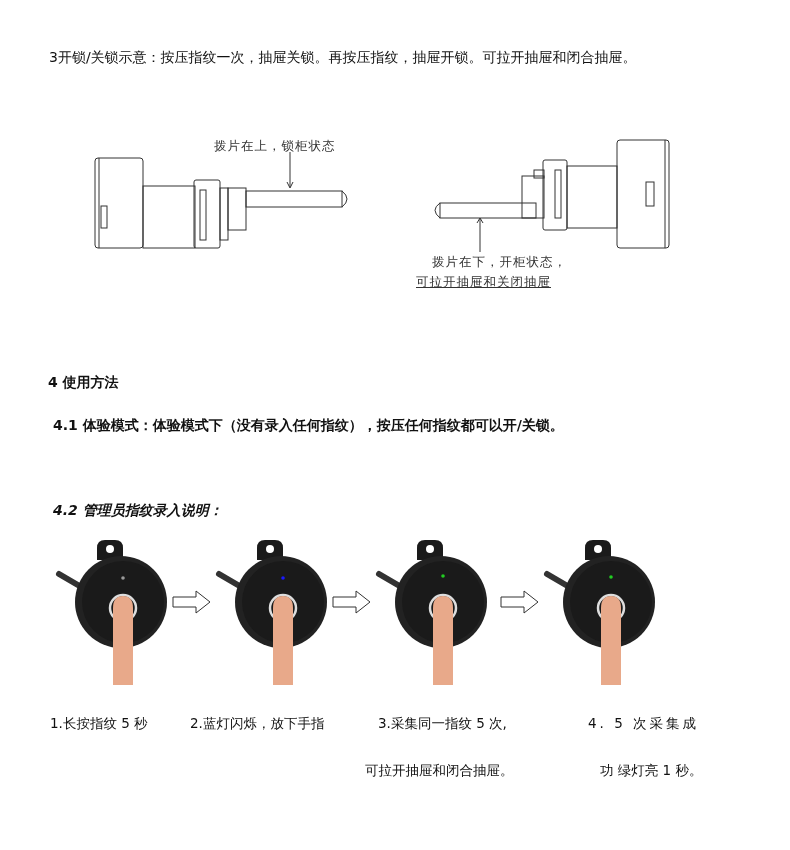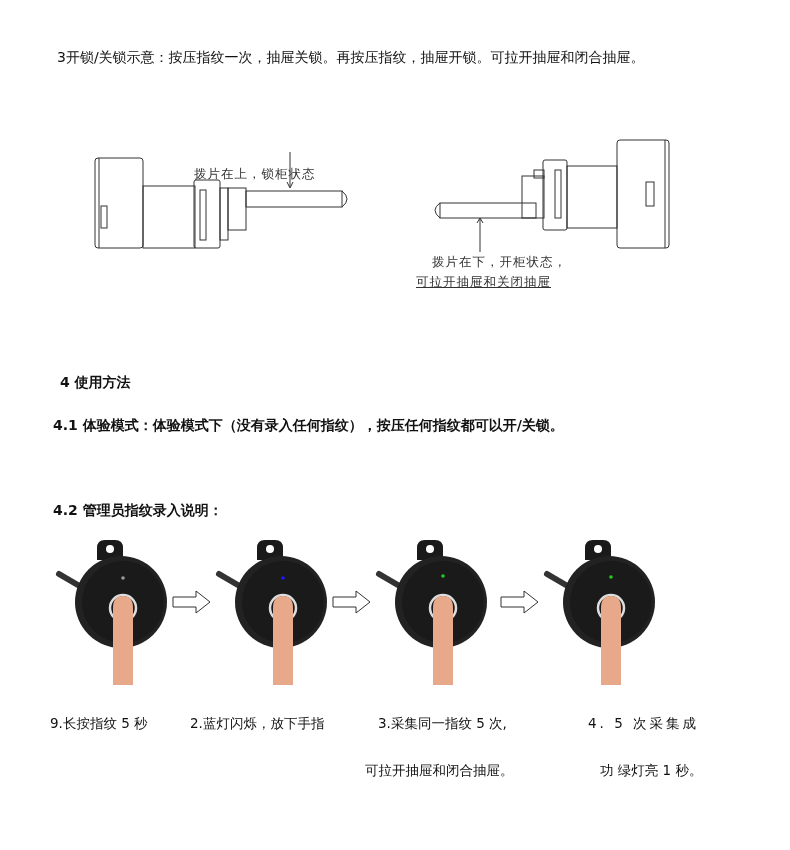--- a/index.html
+++ b/index.html
@@ -1,18 +1,18 @@
 <!DOCTYPE html>
 <html><head>
 <meta charset="utf-8">
 <style>
   html,body{margin:0;padding:0;background:#fff;}
   body{width:790px;height:850px;position:relative;overflow:hidden;font-family:"DejaVu Sans","Liberation Sans",sans-serif;color:#111;}
   .abs{position:absolute;}
-  .p1{left:49px;top:49px;font-size:14px;letter-spacing:0px;white-space:nowrap;margin-left:8px;}
+  .p1{left:49px;top:49px;font-size:14px;letter-spacing:0px;white-space:nowrap;}
   .h{font-weight:bold;font-size:14px;white-space:nowrap;}
   .cap{font-size:13.5px;white-space:nowrap;}
   .diag-label{font-size:12.5px;color:#333;white-space:nowrap;letter-spacing:1px;}
   svg{position:absolute;overflow:visible;}
 </style>
 </head>
 <body>
 
 <div class="abs p1">3开锁/关锁示意：按压指纹一次，抽屉关锁。再按压指纹，抽屉开锁。可拉开抽屉和闭合抽屉。</div>
 
@@ -26,21 +26,21 @@
       <rect x="104" y="50" width="26" height="68" rx="2"></rect>
       <rect x="110" y="60" width="6" height="50"></rect>
       <rect x="130" y="58" width="8" height="52"></rect>
       <rect x="138" y="58" width="18" height="42"></rect>
       <rect x="156" y="61" width="96" height="16"></rect>
       <path d="M252 61 Q262 69 252 77"></path>
       <line x1="200" y1="22" x2="200" y2="57"></line>
       <path d="M197 52 L200 58 L203 52"></path>
     </g>
   </svg>
-  <div class="abs diag-label" style="left:104px;top:8px;margin-top:28px;">拨片在上，锁柜状态</div>
+  <div class="abs diag-label" style="left:124px;top:8px;">拨片在上，锁柜状态</div>
 </div>
 
 <div class="abs" style="left:410px;top:130px;width:270px;height:170px;">
   <svg width="270" height="170">
     <g fill="none" stroke="#333" stroke-width="1">
       <rect x="207" y="10" width="52" height="108" rx="3"></rect>
       <line x1="255" y1="10" x2="255" y2="118"></line>
       <rect x="236" y="52" width="8" height="24"></rect>
       <rect x="157" y="36" width="50" height="62"></rect>
       <rect x="133" y="30" width="24" height="70" rx="2"></rect>
@@ -50,23 +50,23 @@
       <rect x="30" y="73" width="96" height="15"></rect>
       <path d="M30 73 Q20 80 30 88"></path>
       <line x1="70" y1="88" x2="70" y2="122"></line>
       <path d="M67 93 L70 88 L73 93"></path>
     </g>
   </svg>
   <div class="abs diag-label" style="left:22px;top:124px;">拨片在下，开柜状态，</div>
   <div class="abs diag-label" style="left:6px;top:144px;text-decoration:underline;">可拉开抽屉和关闭抽屉</div>
 </div>
 
-<div class="abs h" style="left:60px;top:374px;">4 使用方法</div>
+<div class="abs h" style="left:48px;top:374px;">4 使用方法</div>
 <div class="abs h" style="left:53px;top:417px;">4.1 体验模式：体验模式下（没有录入任何指纹），按压任何指纹都可以开/关锁。</div>
-<div class="abs h" style="left:53px;top:502px;">4.2 管理员指纹录入说明：</div>
+<div class="abs h" style="left:53px;top:502px;font-style:italic;">4.2 管理员指纹录入说明：</div>
 
 <div class="abs" style="left:57px;top:540px;width:110px;height:145px;">
   <svg width="110" height="145">
     <path d="M40 8 Q40 0 48 0 L58 0 Q66 0 66 8 L66 20 L40 20 Z" fill="#1a1a1a"></path>
     <circle cx="53" cy="9" r="4" fill="#fff"></circle>
     <line x1="2" y1="34" x2="26" y2="48" stroke="#333" stroke-width="6" stroke-linecap="round"></line>
     <circle cx="64" cy="62" r="46" fill="#222"></circle>
     <circle cx="66" cy="62" r="41" fill="#1a1a1a"></circle>
     <circle cx="66" cy="38" r="1.8" fill="#9a9a9a"></circle>
     <circle cx="66" cy="68" r="13" fill="none" stroke="#ddd" stroke-width="2.5"></circle>
@@ -113,18 +113,18 @@
 <svg style="left:172px;top:590px;" width="40" height="24">
     <path d="M1 7 L24 7 L24 1 L38 12 L24 23 L24 17 L1 17 Z" fill="#fff" stroke="#333" stroke-width="1"></path>
   </svg>
 <svg style="left:332px;top:590px;" width="40" height="24">
     <path d="M1 7 L24 7 L24 1 L38 12 L24 23 L24 17 L1 17 Z" fill="#fff" stroke="#333" stroke-width="1"></path>
   </svg>
 <svg style="left:500px;top:590px;" width="40" height="24">
     <path d="M1 7 L24 7 L24 1 L38 12 L24 23 L24 17 L1 17 Z" fill="#fff" stroke="#333" stroke-width="1"></path>
   </svg>
 
-<div class="abs cap" style="left:50px;top:715px;">9.长按指纹 5 秒</div>
+<div class="abs cap" style="left:50px;top:715px;">1.长按指纹 5 秒</div>
 <div class="abs cap" style="left:190px;top:715px;">2.蓝灯闪烁，放下手指</div>
 <div class="abs cap" style="left:378px;top:715px;">3.采集同一指纹 5 次,</div>
 <div class="abs cap" style="left:365px;top:762px;">可拉开抽屉和闭合抽屉。</div>
 <div class="abs cap" style="left:588px;top:715px;letter-spacing:3px;">4. 5 次采集成</div>
 <div class="abs cap" style="left:588px;top:762px;margin-left:12px;">功 绿灯亮 1 秒。</div>
 
 </body></html>

